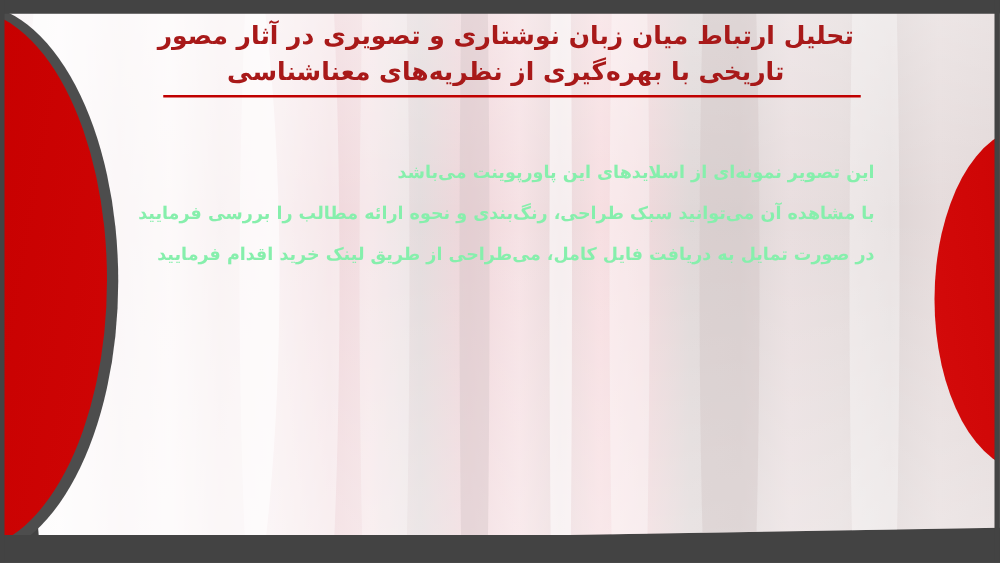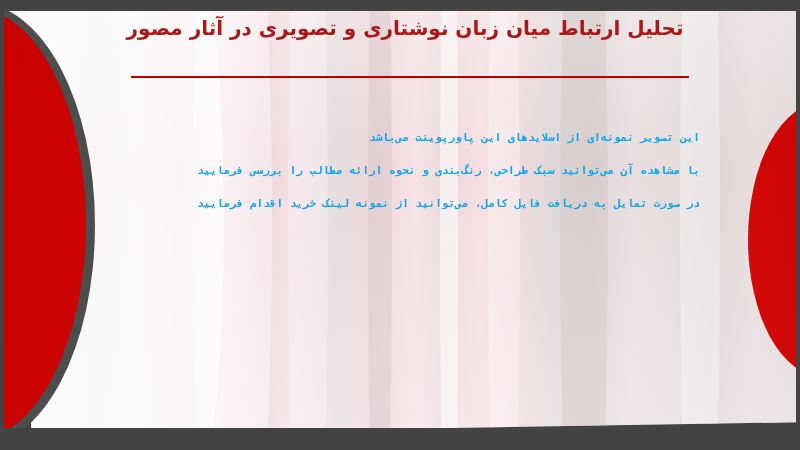--- a/index.html
+++ b/index.html
@@ -157,26 +157,25 @@
 
   
   .body-block {
     position: absolute;
     right: 100px; top: 122px;
     z-index: 7;
     direction: rtl;
     text-align: right;
   }
   .body-line {
-    color: #0ea5e9;
-    font-size: 11px;
+    color: #86efac;
+    font-size: 14px;
     font-weight: 600;
     line-height: 33px;
     white-space: nowrap;
-    font-family: Liberation Mono, monospace;
   }
 </style>
 </head>
 <body>
 
 <div id="slide">
 
   <div class="panel">
     <div class="sheen s1"></div>
     <div class="sheen s2"></div>
@@ -193,22 +192,23 @@
   <div class="ellipse-left-ring"></div>
   <div class="ellipse-left"></div>
 
   <div class="frame-top"></div>
   <div class="frame-bottom"></div>
   <div class="frame-left"></div>
   <div class="frame-right"></div>
 
   <div class="title-block">
     <div class="title-line">تحلیل ارتباط میان زبان نوشتاری و تصویری در آثار مصور</div>
+    <div class="title-line">تاریخی با بهره‌گیری از نظریه‌های معناشناسی</div>
   </div>
   <div class="title-rule"></div>
 
   <div class="body-block">
     <div class="body-line">این تصویر نمونه‌ای از اسلایدهای این پاورپوینت می‌باشد</div>
     <div class="body-line">با مشاهده آن می‌توانید سبک طراحی، رنگ‌بندی و نحوه ارائه مطالب را بررسی فرمایید</div>
-    <div class="body-line">در صورت تمایل به دریافت فایل کامل، می‌توانید از نمونه لینک خرید اقدام فرمایید</div>
+    <div class="body-line">در صورت تمایل به دریافت فایل کامل، می‌طراحی از طریق لینک خرید اقدام فرمایید</div>
   </div>
 
 </div>
 
 </body></html>

